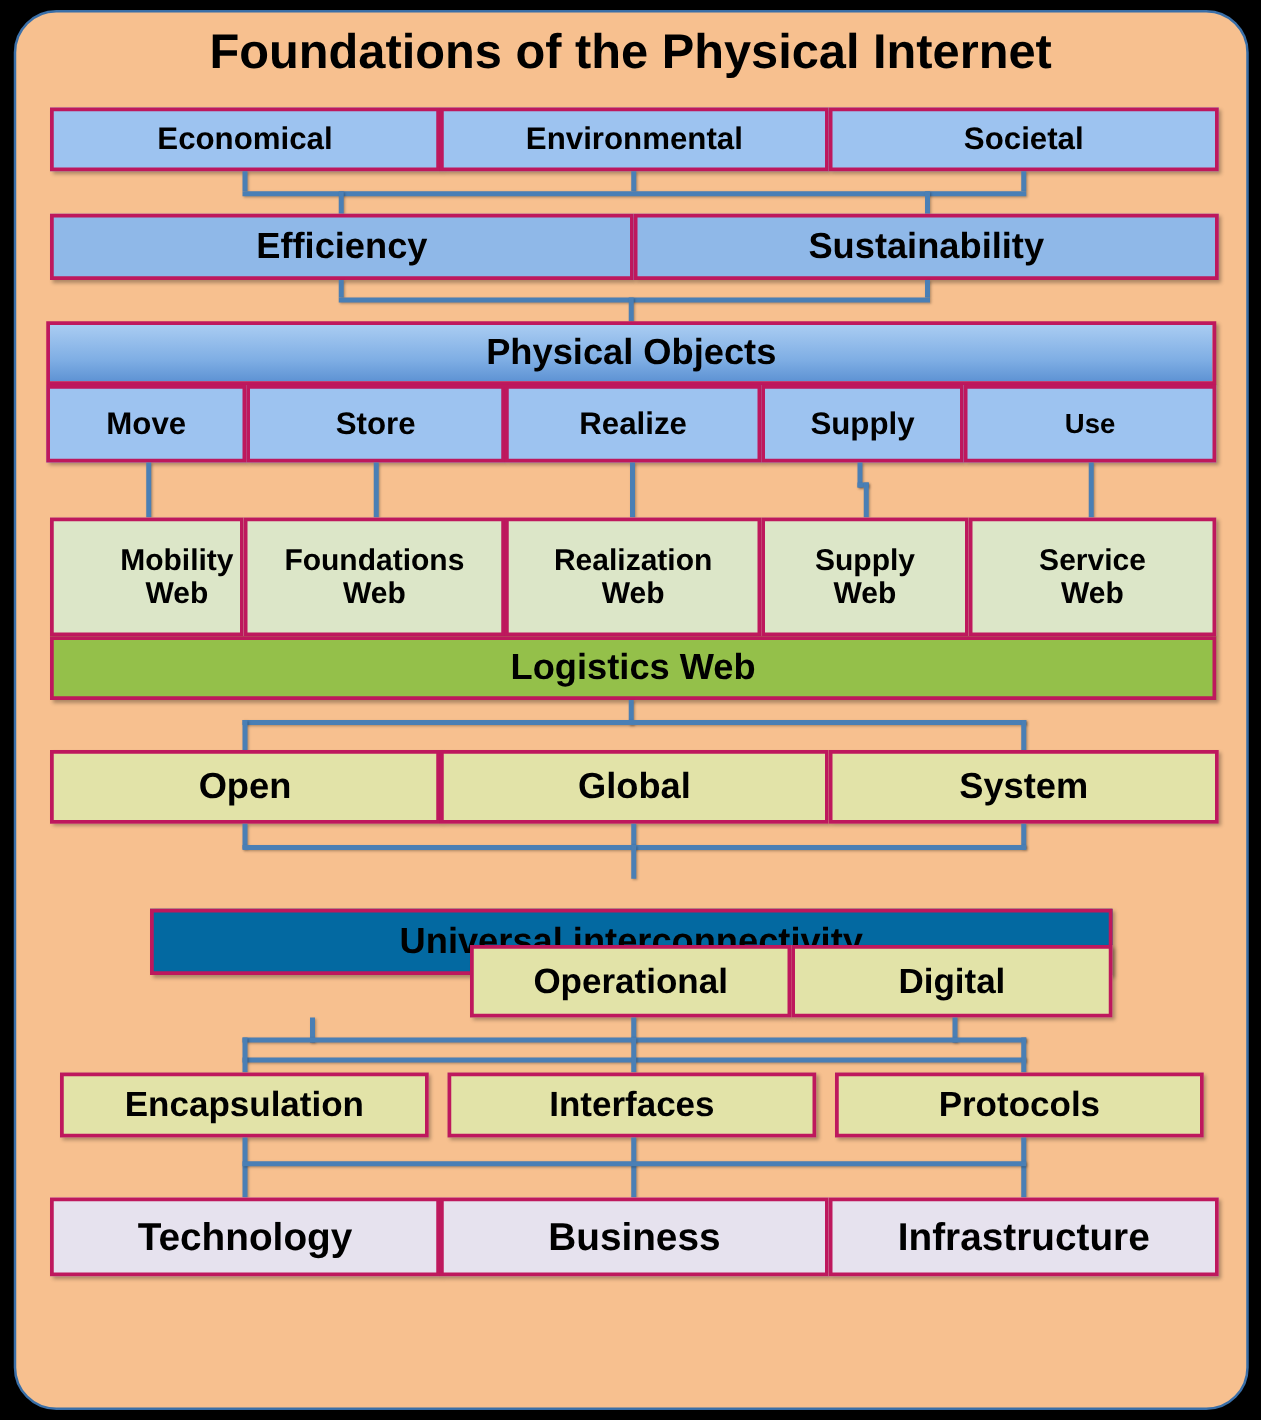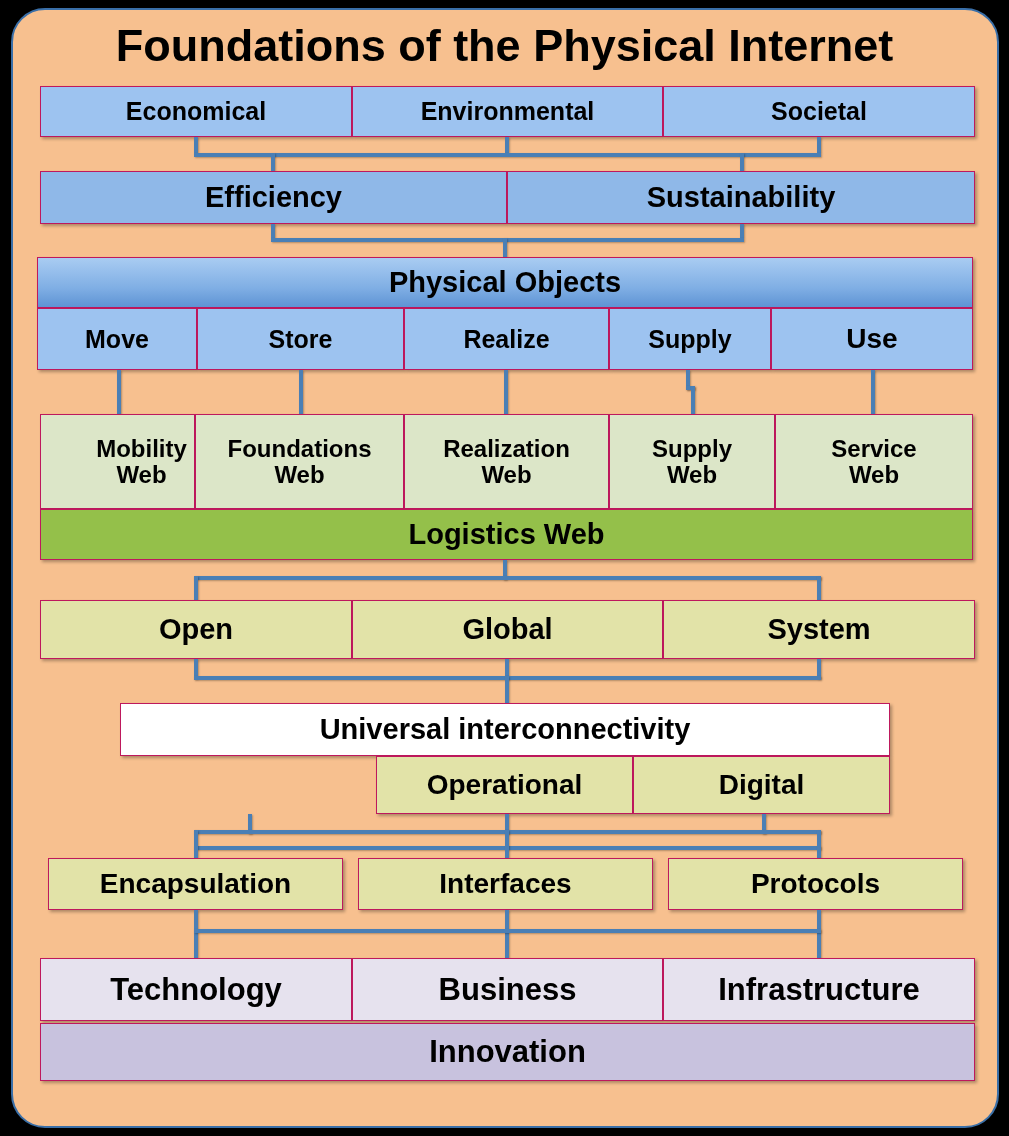--- a/index.html
+++ b/index.html
@@ -13,38 +13,38 @@
   
   #panel{
     position:absolute;left:11px;top:8px;width:988px;height:1120px;
     background:#F7C08F;border:2px solid #3a6fa8;border-radius:34px;
     box-sizing:border-box;
   }
 
   
   #title{
     position:absolute;left:0;top:20px;width:1009px;text-align:center;
-    font-size:45px;font-weight:bold;color:#000;letter-spacing:0px;
+    font-size:39px;font-weight:bold;color:#000;letter-spacing:0px;
   }
 
   
   .bx{
     position:absolute;box-sizing:border-box;
     display:flex;align-items:center;justify-content:center;
     text-align:center;color:#000;font-weight:bold;line-height:1.08;
-    border:1px solid #be185d;
+    border:3px solid #be185d;
     box-shadow:2px 2px 3px rgba(0,0,0,0.30);
   }
   .blue-lt{background:#9DC3F0;}
   .blue-md{background:#8FB8E8;}
   .blue-grad{background:linear-gradient(to bottom,#A9CCF2 0%,#7FAEE4 62%,#5E93D4 100%);}
   .green-lt{background:#DCE6C8;}
   .green-bright{background:#94C04A;}
   .khaki{background:#E2E3A8;}
-  .khaki-dk{background:#ffffff;}
+  .khaki-dk{background:#0369a1;margin-top:24px;}
   .lav-lt{background:#E6E2EE;}
   .lav-dk{background:#C8C2DE;}
 
   
   .ln{position:absolute;background:#4a7fb5;box-shadow:1px 1px 2px rgba(0,0,0,0.28);}
   .lnv{width:4px;}
   .lnh{height:4px;}
 </style>
 </head>
 <body>
@@ -92,21 +92,21 @@
   </div>
   <div class="bx blue-lt" style="left:197px;top:308px;width:207px;height:62px;font-size:25px;">
     <span>Store</span>
   </div>
   <div class="bx blue-lt" style="left:404px;top:308px;width:205px;height:62px;font-size:25px;">
     <span>Realize</span>
   </div>
   <div class="bx blue-lt" style="left:609px;top:308px;width:162px;height:62px;font-size:25px;">
     <span>Supply</span>
   </div>
-  <div class="bx blue-lt" style="left:771px;top:308px;width:202px;height:62px;font-size:28px;">
+  <div class="bx blue-lt" style="left:771px;top:308px;width:202px;height:62px;font-size:22px;">
     <span>Use</span>
   </div>
 
   <div class="ln lnv" style="left:117px;top:370px;height:44px;"></div>
   <div class="ln lnv" style="left:299px;top:370px;height:44px;"></div>
   <div class="ln lnv" style="left:504px;top:370px;height:44px;"></div>
   <div class="ln lnv" style="left:686px;top:370px;height:20px;"></div>
   <div class="ln lnh" style="left:686px;top:386px;width:9px;"></div>
   <div class="ln lnv" style="left:691px;top:386px;height:28px;"></div>
   <div class="ln lnv" style="left:871px;top:370px;height:44px;"></div>
@@ -190,16 +190,13 @@
   <div class="bx lav-lt" style="left:40px;top:958px;width:312px;height:63px;font-size:31px;">
     <span>Technology</span>
   </div>
   <div class="bx lav-lt" style="left:352px;top:958px;width:311px;height:63px;font-size:31px;">
     <span>Business</span>
   </div>
   <div class="bx lav-lt" style="left:663px;top:958px;width:312px;height:63px;font-size:31px;">
     <span>Infrastructure</span>
   </div>
 
-  <div class="bx lav-dk" style="left:40px;top:1023px;width:935px;height:58px;font-size:31px;">
-    <span>Innovation</span>
-  </div>
 </div>
 
 </body></html>

